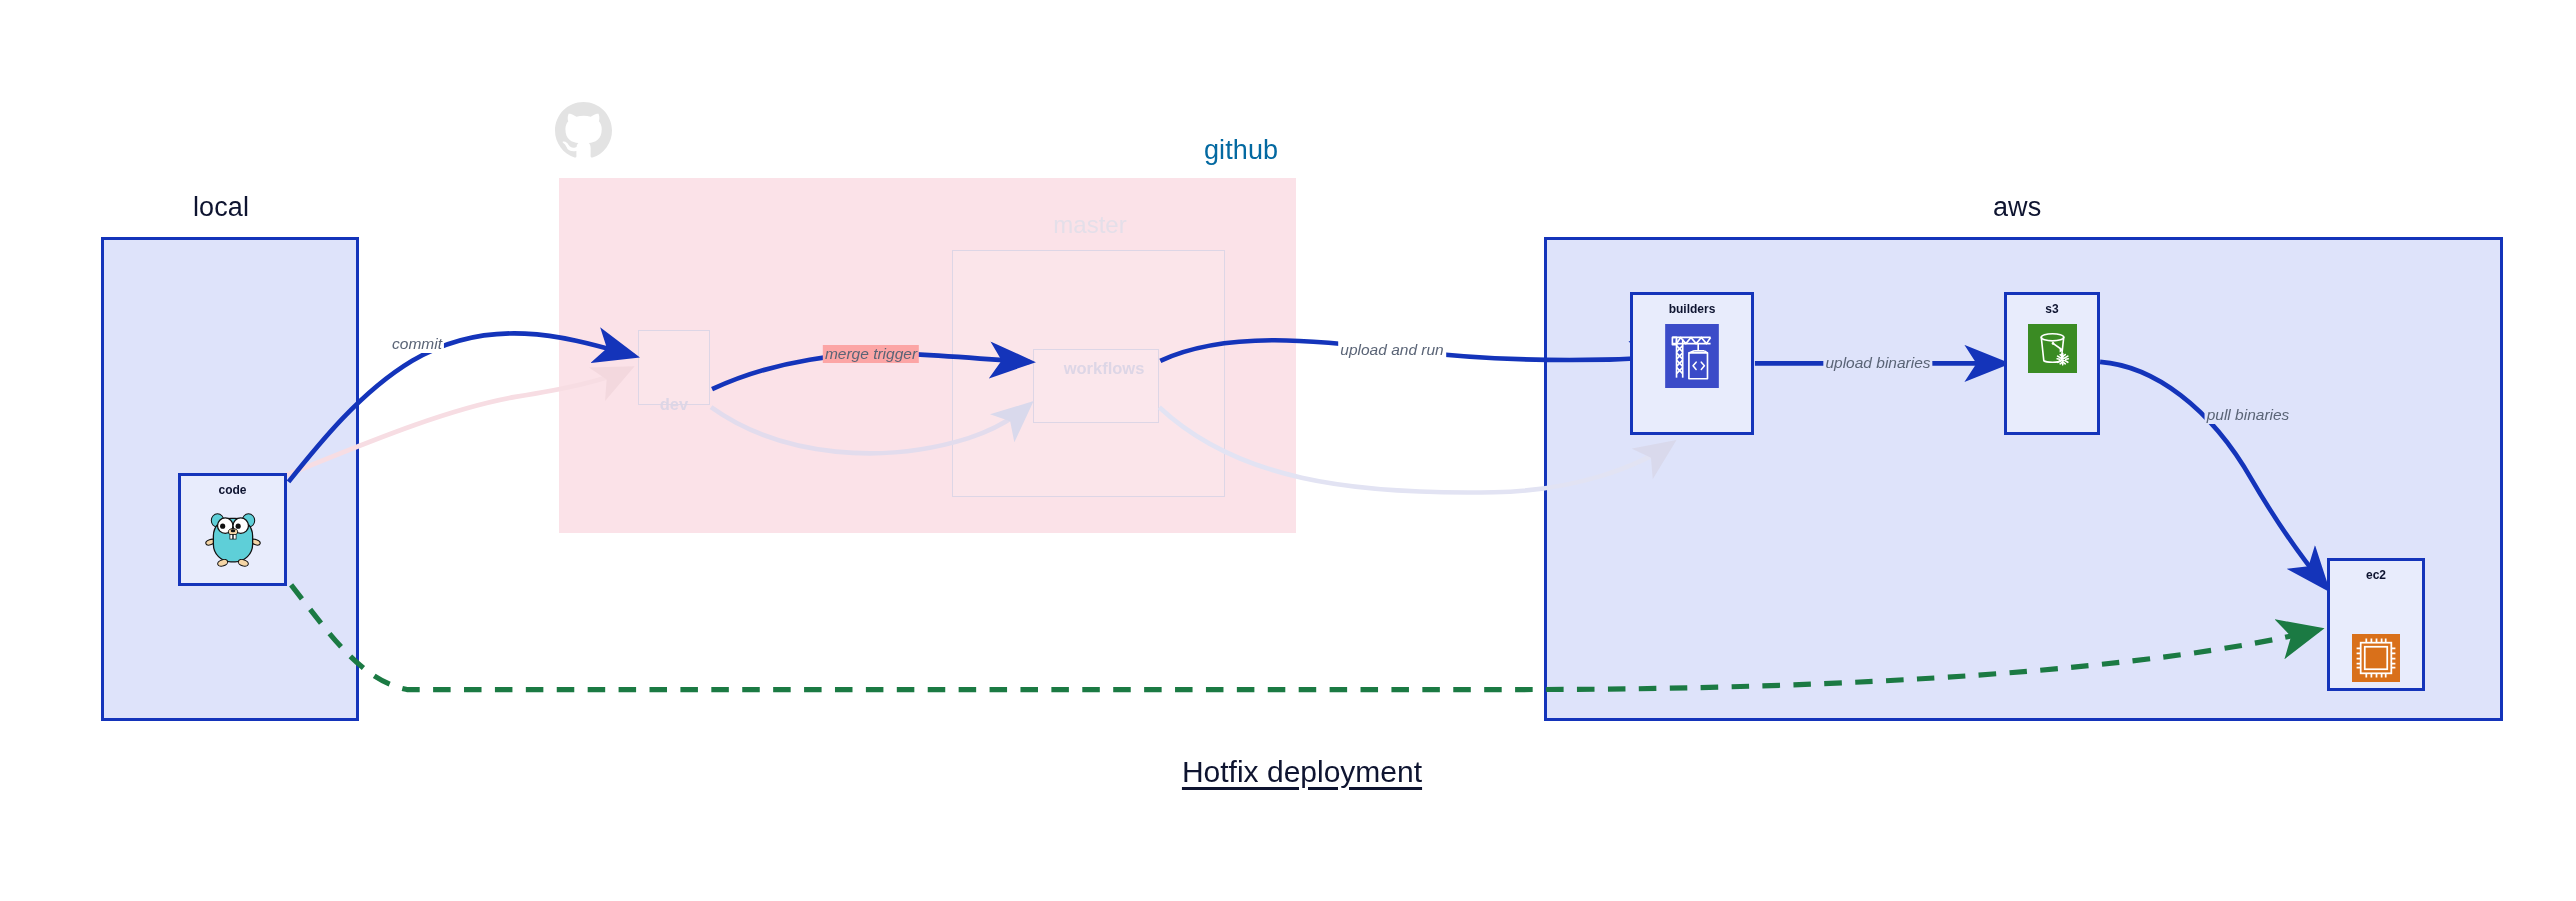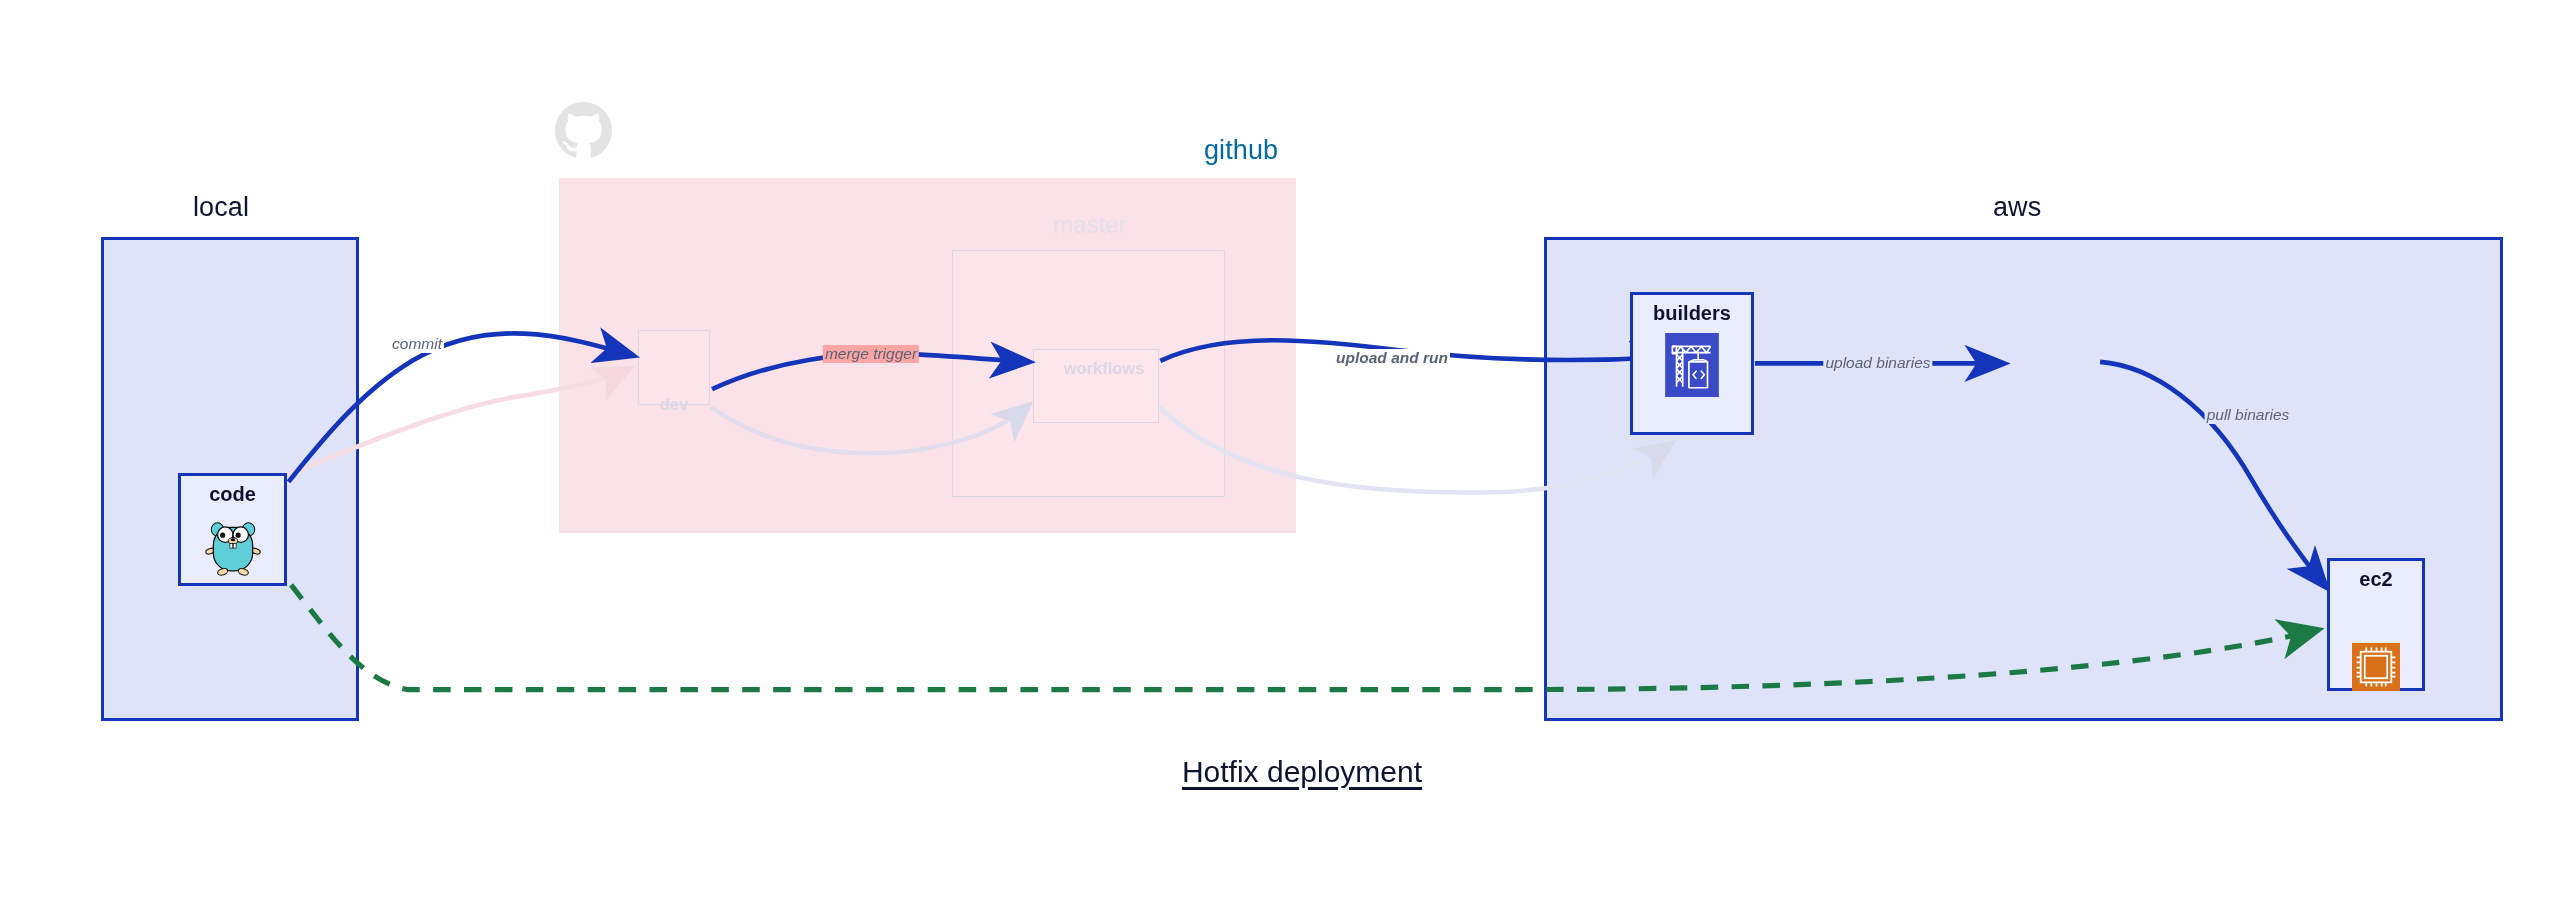--- a/index.html
+++ b/index.html
@@ -67,21 +67,21 @@
   .node {
     position: absolute;
     box-sizing: border-box;
     background: #e8ecfc;
     border: 3.1px solid #1434ba;
     display: flex;
     flex-direction: column;
     align-items: center;
   }
   .node-label {
-    font-size: 20px;
+    font-size: 12px;
     font-weight: bold;
     color: #0e1430;
     margin-top: 7.2px;
     white-space: nowrap;
   }
   .node-icon {
     margin-top: 8.2px;
     display: block;
   }
 
@@ -187,21 +187,21 @@
 
     <path d="M 4076 702 C 4180 710, 4290 790, 4370 930 C 4440 1050, 4490 1110, 4515 1140" fill="none" stroke="#1434ba" stroke-width="9" marker-end="url(#arrow-blue)"></path>
 
     <path d="M 565 1135 C 640 1230, 700 1320, 790 1338 L 2950 1338 C 3600 1338, 4180 1300, 4500 1222" fill="none" stroke="#1b7a43" stroke-width="10" stroke-dasharray="34 26" marker-end="url(#arrow-green)"></path>
   </svg>
 
   <div class="edge-label on-white" style="left:417px; top:344px;">commit</div>
 
   <div class="edge-label on-pink" style="left:871px; top:354px;">merge trigger</div>
 
-  <div class="edge-label on-white" style="left:1392px; top:358px;font-weight:bold;">upload and run</div>
+  <div class="edge-label on-white" style="left:1392px; top:350px;">upload and run</div>
 
   <div class="edge-label on-blue" style="left:1878px; top:363px;">upload binaries</div>
 
   <div class="edge-label on-blue" style="left:2248px; top:415px;">pull binaries</div>
 
   <div class="node" style="left:178px; top:473px; width:109px; height:113px;">
     <div class="node-label">code</div>
     <div class="node-icon">
       <svg width="58" height="63" viewBox="0 0 112 122" xmlns="http://www.w3.org/2000/svg">
 
@@ -255,20 +255,41 @@
         </g>
 
         <g fill="none" stroke="#ffffff" stroke-width="3" stroke-linecap="round" stroke-linejoin="round">
           <path d="M60 74 L54 81 L60 88"></path>
           <path d="M70 74 L76 81 L70 88"></path>
         </g>
       </svg>
     </div>
   </div>
 
+  <div class="node" style="left:2004px; top:292px; width:96px; height:143px;">
+    <div class="node-label">s3</div>
+    <div class="node-icon">
+      <svg width="49" height="49" viewBox="0 0 96 96" xmlns="http://www.w3.org/2000/svg">
+        <rect x="0" y="0" width="96" height="96" fill="#3a8b23"></rect>
+        <g fill="none" stroke="#ffffff" stroke-width="3.2" stroke-linecap="round" stroke-linejoin="round">
+
+          <ellipse cx="48" cy="26" rx="22" ry="7"></ellipse>
+          <path d="M26 26 L31 72 C36 76, 60 76, 65 72 L70 26"></path>
+
+          <path d="M49 38 L66 50"></path>
+          <circle cx="49" cy="38" r="2.6" fill="#ffffff" stroke="none"></circle>
+          <path d="M62 46 L68 52 L62 56 Z" fill="#ffffff" stroke="none"></path>
+
+          <path d="M68 58 L68 80 M58 63 L78 75 M78 63 L58 75"></path>
+          <path d="M63 60 L68 64 L73 60 M63 78 L68 74 L73 78"></path>
+          <path d="M57 68 L62 69 M74 69 L79 68"></path>
+        </g>
+      </svg>
+    </div>
+  </div>
 
   <div class="node" style="left:2327px; top:558px; width:98px; height:133px;gap:44px;">
     <div class="node-label">ec2</div>
     <div class="node-icon">
       <svg width="48" height="48" viewBox="0 0 94 94" xmlns="http://www.w3.org/2000/svg">
         <rect x="0" y="0" width="94" height="94" fill="#d9701a"></rect>
         <g fill="none" stroke="#ffffff" stroke-width="3.4">
           <rect x="25" y="25" width="44" height="44"></rect>
           <rect x="17" y="17" width="60" height="60"></rect>
         </g>

